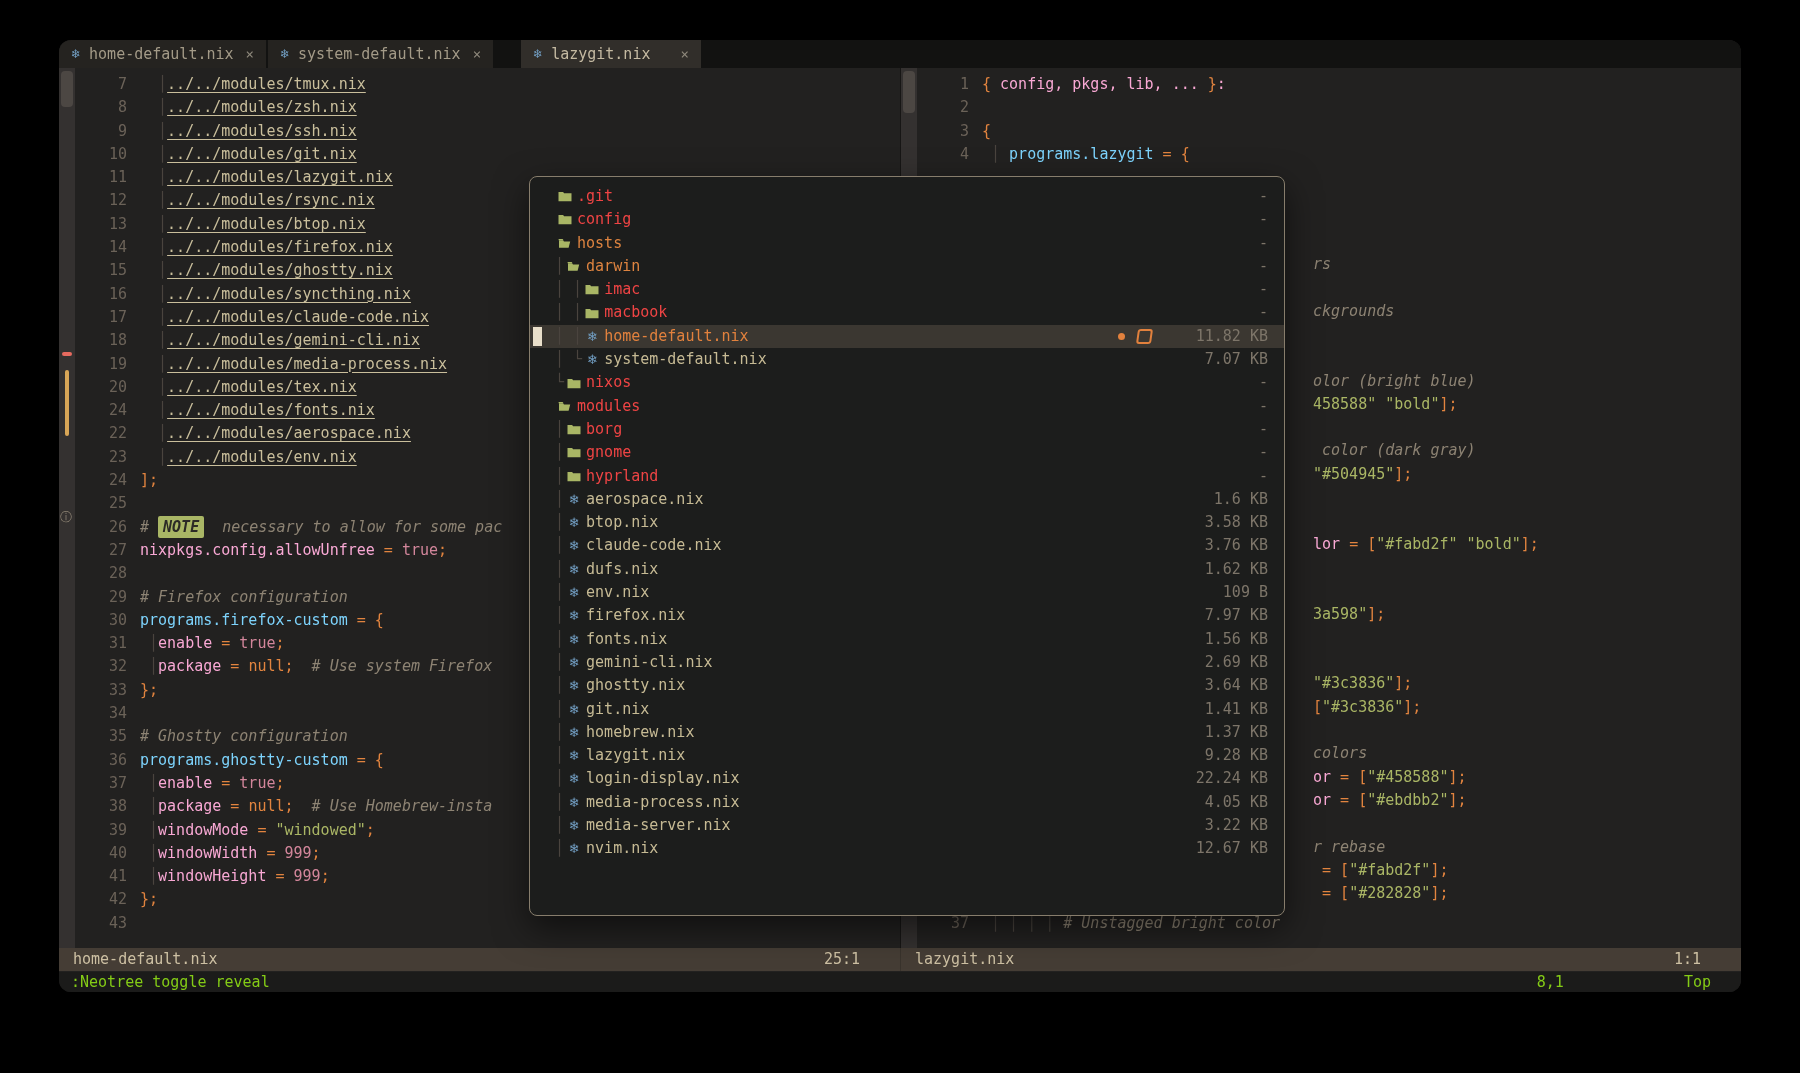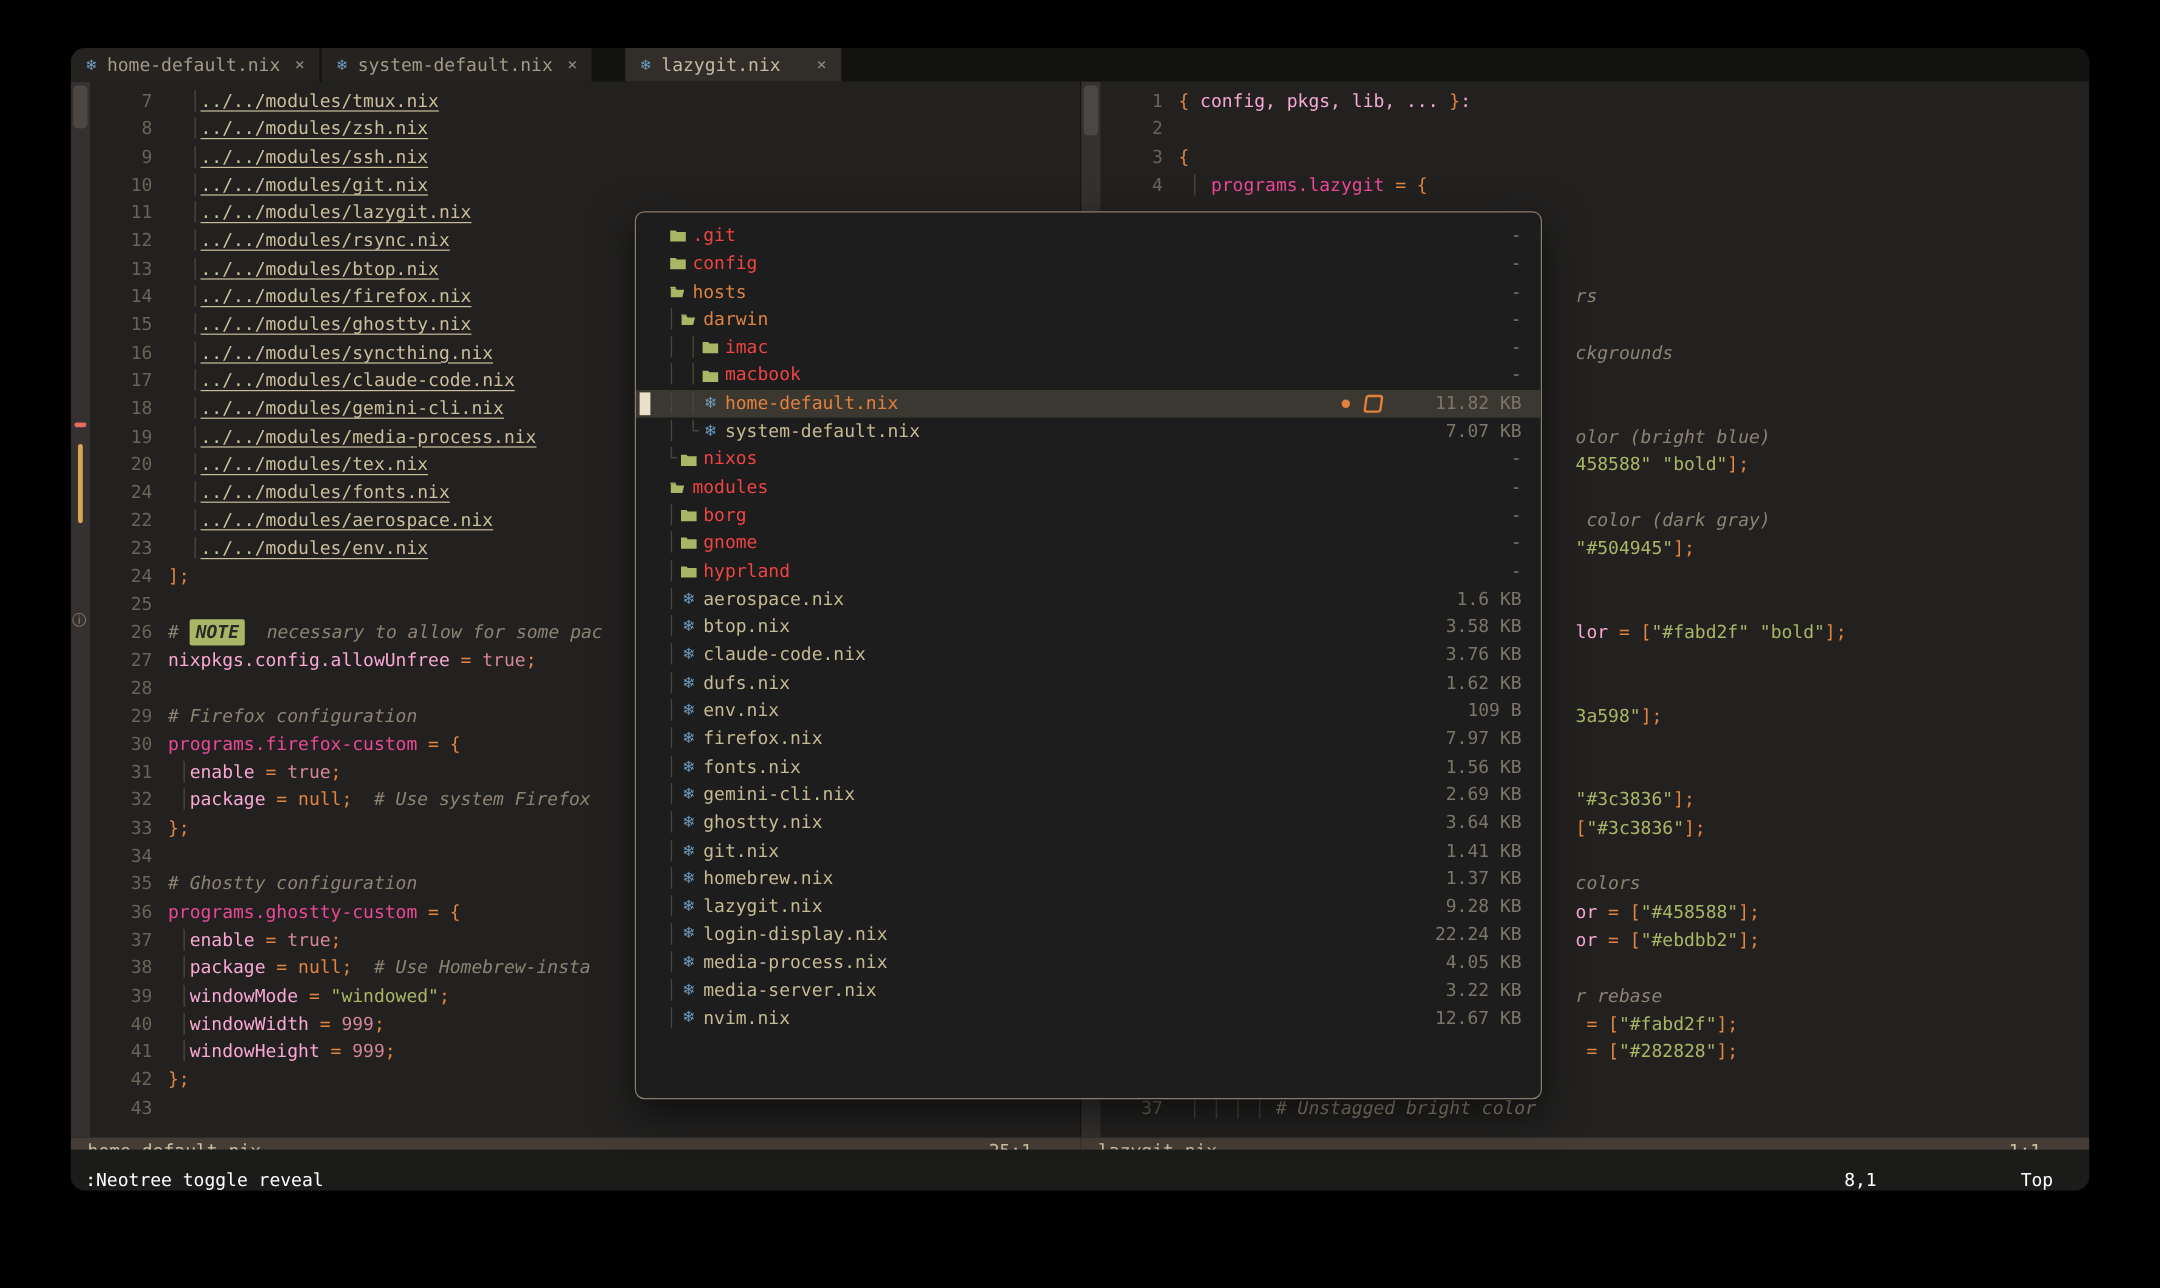--- a/index.html
+++ b/index.html
@@ -21,29 +21,29 @@
   .pane.right{flex:1;border-left:1px solid #171615;}
   .gutter{position:relative;width:16px;background:#343130;flex:none;}
   .gutter .thumb{position:absolute;left:2px;right:2px;border-radius:4px;background:#4c4743;}
   .sign-del{position:absolute;left:3px;width:10px;height:4px;border-radius:2px;background:#e66a5f;}
   .sign-chg{position:absolute;left:6px;width:4px;border-radius:2px;background:#d8a657;}
   .sign-info{position:absolute;left:1px;color:#8d8373;font-size:12px;font-family:"DejaVu Sans",sans-serif;}
   .lines{flex:1;padding-top:5px;overflow:hidden;}
   .crow{display:flex;height:23.3px;line-height:23.3px;white-space:pre;}
   .lnum{width:52px;flex:none;text-align:right;padding-right:13px;color:#6b6258;}
   .code{flex:1;white-space:pre;}
-  .code.frag{padding-left:331px;}
+  .code.frag{padding-left:331px;margin-top:17px;}
   
   .tk-fg{color:#f9a8d4}
   .tk-or{color:#e2843f}
   .tk-cm{color:#8d8373;font-style:italic}
   .tk-lnk{color:#cabf9c;text-decoration:underline;text-underline-offset:3px;}
   .tk-pk{color:#d3869b}
   .tk-gr{color:#aab665}
-  .tk-prop{color:#ec4899}
+  .tk-prop{color:#7dd3fc}
   .tk-guide{color:#4a443e}
   .tk-note{background:#a9b665;color:#2c2a26;font-weight:bold;font-style:italic;padding:2px 5px;border-radius:2px;}
   
   .float{position:absolute;left:470px;top:136px;width:754px;height:730px;background:#1c1d1c;
          border:1px solid #877d6c;border-radius:8px;box-shadow:0 12px 34px rgba(0,0,0,.55);
          padding:8px 0 0 0;overflow:hidden;z-index:5;}
   .trow{position:relative;display:flex;align-items:center;height:23.3px;line-height:23.3px;
         padding:0 16px 0 16px;white-space:pre;cursor:pointer;}
   .trow .pre{color:#4a443e;}
   .trow .ic{width:20px;flex:none;display:inline-flex;justify-content:center;}
@@ -62,21 +62,21 @@
   .nixi{font-family:"DejaVu Sans",sans-serif;color:#719dc1;font-size:13px;}
   .fold{width:14px;height:11px;display:inline-block;}
   .gitdot{width:7px;height:7px;border-radius:50%;background:#e2813d;display:inline-block;}
   .gitsq{width:11px;height:11px;border:2px solid #e2813d;border-radius:3px;display:inline-block;transform:skewX(-8deg);}
   
   .statusline{position:absolute;left:0;right:0;bottom:21px;height:23px;display:flex;background:#453d35;color:#cdc0a3;line-height:23px;}
   .st-left{width:841px;display:flex;padding:0 14px;box-sizing:border-box;}
   .st-right{flex:1;display:flex;padding:0 14px;box-sizing:border-box;border-left:1px solid #39332c;}
   .st-spacer{flex:1;}
   .st-pos{padding-right:26px;}
-  .cmdline{position:absolute;left:0;right:0;bottom:0;height:34px;display:flex;background:#1b1b1a;color:#ffffff;line-height:21px;padding:15px 12px;box-sizing:border-box;}
+  .cmdline{position:absolute;left:0;right:0;bottom:0;height:20px;display:flex;background:#1b1b1a;color:#84cc16;line-height:21px;padding:0 12px;box-sizing:border-box;}
   .cmd-ruler{padding-right:120px;}
   .cmd-top{padding-right:18px;}
 </style>
 </head>
 <body>
 
 <div class="stage">
   <div class="term">
 
     <div class="tabbar">

